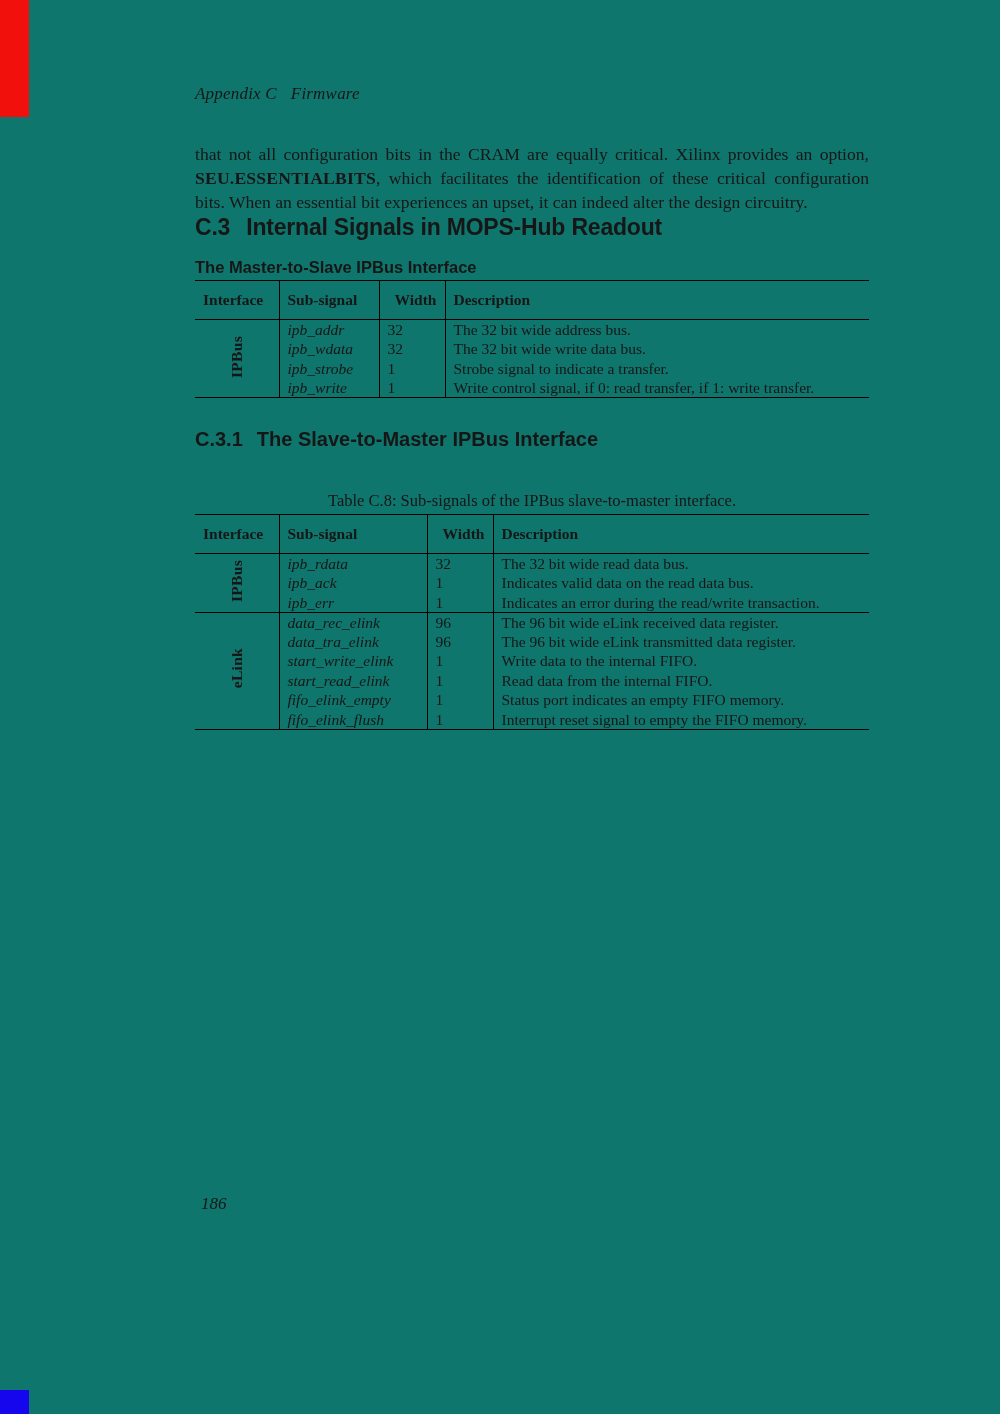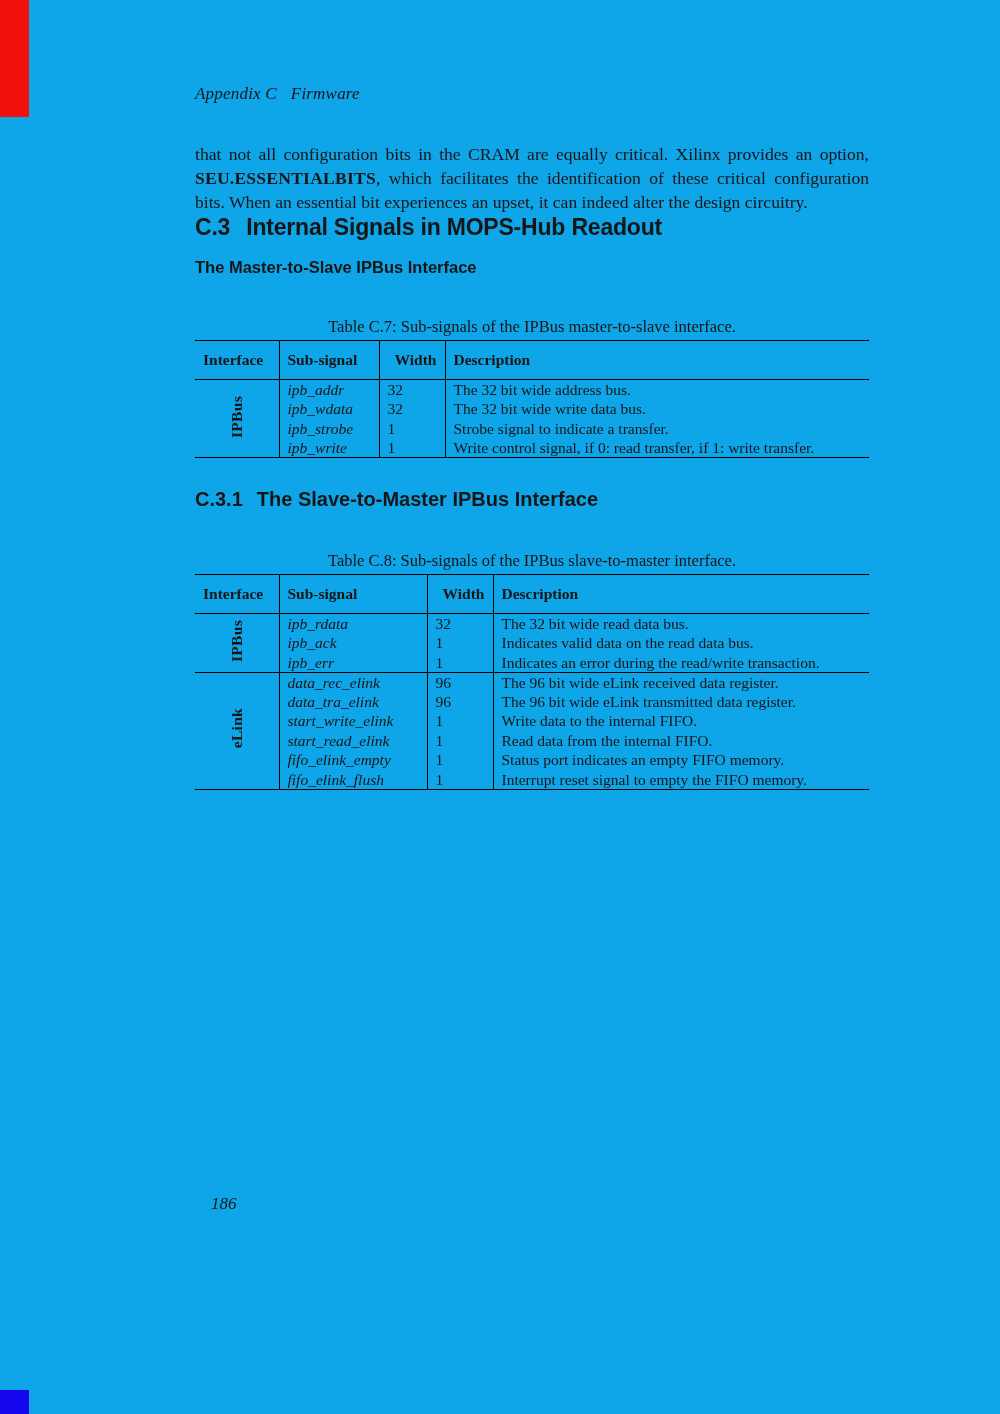--- a/index.html
+++ b/index.html
@@ -1,20 +1,20 @@
 <!DOCTYPE html>
 <html><head>
 <meta charset="utf-8">
 <style>
   * { margin:0; padding:0; box-sizing:border-box; }
   html,body { background:#ffffff; }
   .page {
     position:relative;
     width:1000px; height:1414px;
-    background:#0ea5e9;
+    background:#0f766e;
     font-family:"Liberation Serif", serif;
     color:#161616;
     overflow:hidden;
   }
   .edge-bar { position:absolute; left:0; }
   .edge-bar.red  { top:0; width:29px; height:117px; }
   .edge-bar.blue { bottom:0; width:29px; height:24px; }
 
   .content { position:absolute; left:195px; top:0; width:674px; }
 
@@ -106,21 +106,21 @@
   
   .t7 col.c-iface { width:84px; }
   .t7 col.c-sig   { width:100px; }
   .t7 col.c-w     { width:66px; }
   .t8 col.c-iface { width:84px; }
   .t8 col.c-sig   { width:148px; }
   .t8 col.c-w     { width:66px; }
 
   .page-number {
     position:absolute;
-    left:211px;
+    left:201px;
     top:1194px;
     font-style:italic;
     font-size:17px;
   }
 </style>
 </head>
 <body>
 
 <div class="page">
 
@@ -134,21 +134,20 @@
     </div>
 
     <p class="intro"><span>that not all configuration bits in the CRAM are equally critical. Xilinx provides an option, </span><b>SEU.ESSENTIALBITS</b><span>, which facilitates the identification of these critical configuration bits. When an essential bit experiences an upset, it can indeed alter the design circuitry.</span></p>
 
     <div class="section-heading">
       <span class="sec-num">C.3</span><span>Internal Signals in MOPS-Hub Readout</span>
     </div>
 
     <div class="subheading">The Master-to-Slave IPBus Interface</div>
 
-    <div class="table-caption">Table C.7: Sub-signals of the IPBus master-to-slave interface.</div>
 
     <table class="sig-table t7">
       <colgroup>
         <col class="c-iface">
           <col class="c-sig">
           <col class="c-w">
           <col>
       </colgroup>
       <thead>
         <tr>

